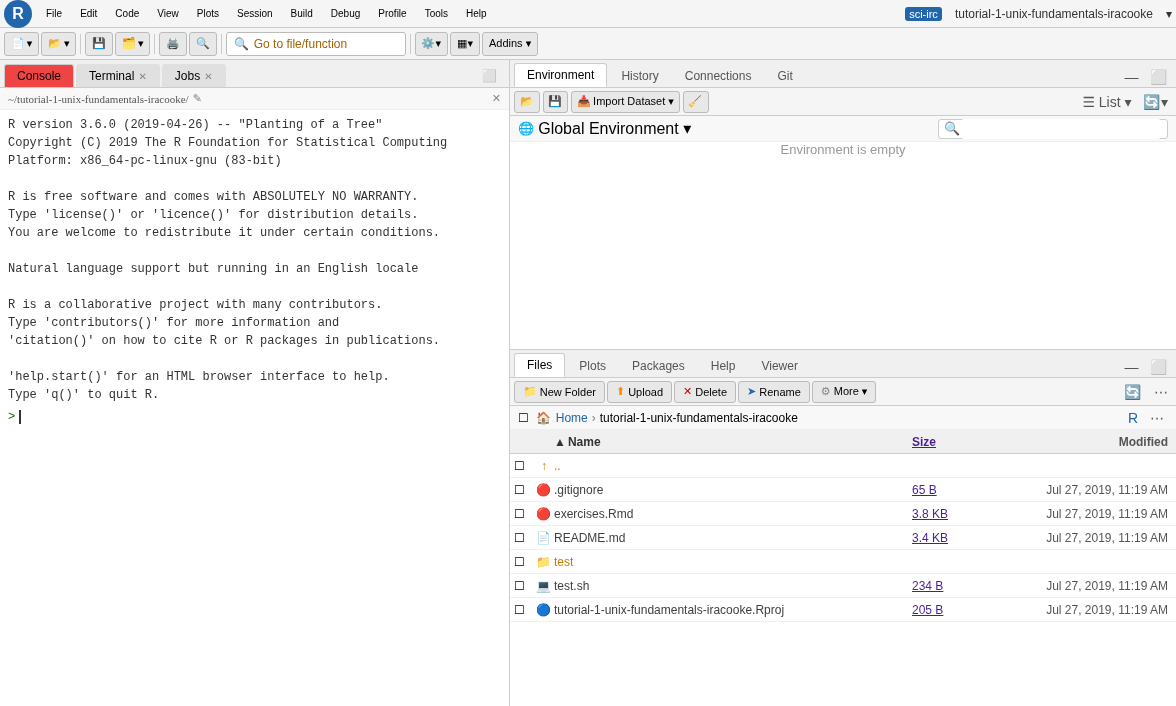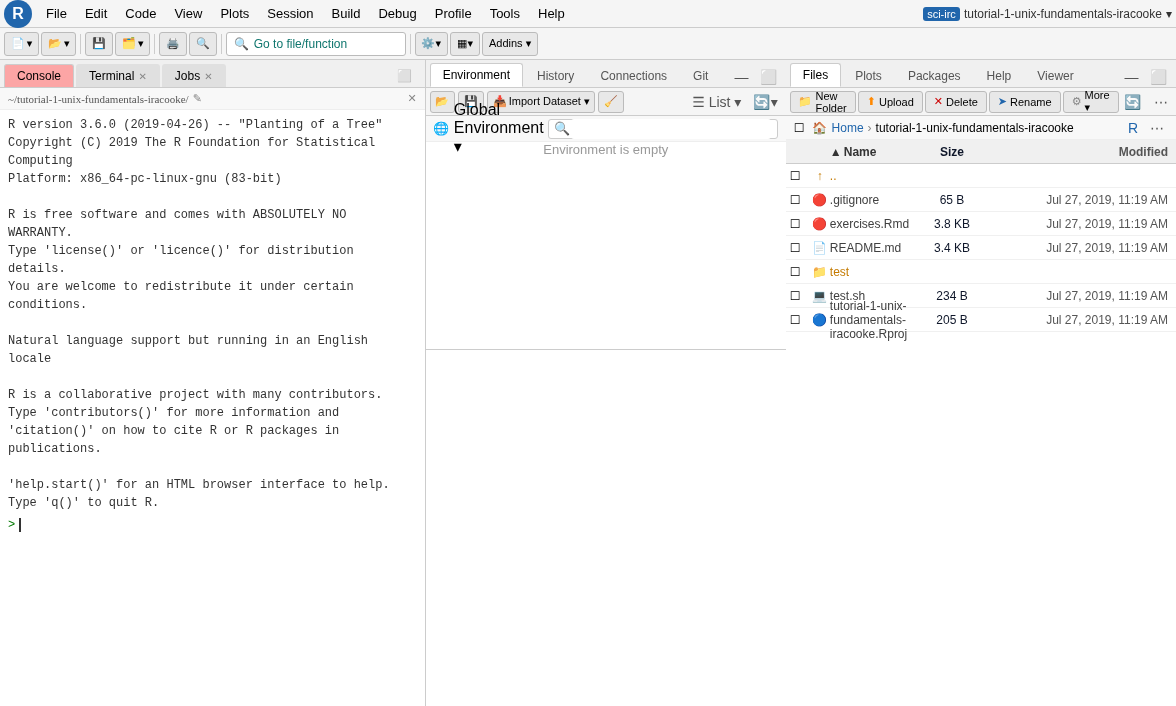--- a/index.html
+++ b/index.html
@@ -9,25 +9,25 @@
     .menu-bar {
       display: flex; align-items: center; background: #f5f5f5; border-bottom: 1px solid #ccc;
       height: 28px; padding: 0 4px; gap: 2px;
     }
     .r-logo {
       width: 28px; height: 28px; background: #2166ac; border-radius: 50%;
       display: flex; align-items: center; justify-content: center;
       color: white; font-weight: bold; font-size: 16px; margin-right: 4px; flex-shrink: 0;
     }
     .menu-item {
-      padding: 2px 8px; font-size: 13px; cursor: pointer; border-radius: 3px;
+      padding: 2px 8px; font-size: 10px; cursor: pointer; border-radius: 3px;
     }
     .menu-spacer { flex: 1; }
     .window-title {
-      font-size: 12px; color: #333; display: flex; align-items: flex-start; gap: 4px;
+      font-size: 12px; color: #333; display: flex; align-items: flex-start; gap: 13px;
     }
     .title-badge {
       background: #2166ac; color: white; border-radius: 3px; padding: 1px 4px; font-size: 11px;
     }
 
     
     .toolbar {
       display: flex; align-items: center; background: #f5f5f5; border-bottom: 1px solid #ccc;
       height: 32px; padding: 0 4px; gap: 2px;
     }
@@ -57,40 +57,40 @@
     
     .tab-bar {
       display: flex; background: #f0f0f0; border-bottom: 1px solid #ccc;
       height: 28px; align-items: flex-end; padding: 0 4px;
     }
     .tab {
       padding: 4px 12px; font-size: 12px; cursor: pointer; border: 1px solid transparent;
       border-bottom: none; border-radius: 3px 3px 0 0; margin-right: 2px; background: #e0e0e0;
       display: flex; align-items: center; gap: 4px;
     }
-    .tab.active { background: #fca5a5; border-color: #ccc; border-bottom-color: white; }
+    .tab.active { background: #ef4444; border-color: #ccc; border-bottom-color: white; }
     .tab-close { color: #888; font-size: 10px; cursor: pointer; }
     .tab-maximize {
       margin-left: auto; padding: 4px 8px; cursor: pointer; font-size: 12px; color: #555;
     }
 
     
     .console-path {
       display: flex; align-items: center; background: #f8f8f8; border-bottom: 1px solid #eee;
       padding: 2px 8px; font-size: 11px; color: #555; height: 22px; font-family: Liberation Serif, serif;
     }
     .console-output {
       flex: 1; overflow-y: auto; padding: 6px 8px; font-family: 'Courier New', monospace;
       font-size: 12px; line-height: 1.5; background: white; color: #333;
     }
     .console-prompt { color: #007700; }
 
     
     .right-panel {
-      flex: 1; display: flex; flex-direction: row; background: white;
+      flex: 1; display: flex; flex-direction: column; background: white;
     }
 
     
     .env-panel {
       height: 290px; border-bottom: 1px solid #ccc; display: flex; flex-direction: column;
     }
     .env-toolbar {
       display: flex; align-items: center; background: #f5f5f5; border-bottom: 1px solid #ccc;
       height: 28px; padding: 0 4px; gap: 3px;
     }
@@ -137,21 +137,21 @@
       height: 24px; padding: 0 4px; font-size: 12px; font-weight: bold; color: #333;
     }
     .file-row {
       display: flex; align-items: center; height: 24px; padding: 0 4px;
       font-size: 12px; border-bottom: 1px solid #f0f0f0; cursor: pointer;
     }
     .file-check { width: 20px; flex-shrink: 0; }
     .file-icon { width: 20px; flex-shrink: 0; text-align: center; }
     .file-name { flex: 1; color: #404040; }
     .file-name.folder { color: #c47a00; }
-    .file-size { width: 80px; text-align: center; color: #0f172a; }
+    .file-size { width: 80px; text-align: left; color: #4c1d95; text-decoration: underline; }
     .file-modified { width: 180px; text-align: right; color: #555; padding-right: 4px; }
 
     .panel-right-icons {
       margin-left: auto; display: flex; align-items: center; gap: 4px;
     }
     .icon-btn {
       cursor: pointer; color: #555; font-size: 14px; padding: 2px 4px;
       border-radius: 2px;
     }
 
@@ -209,21 +209,21 @@
   <div class="toolbar-btn">
     <span>🗂️</span>
     <span>▾</span>
   </div>
   <div class="toolbar-sep"></div>
   <div class="toolbar-btn">🖨️</div>
   <div class="toolbar-btn">🔍</div>
   <div class="toolbar-sep"></div>
   <div class="goto-btn">
     <span>🔍</span>
-    <span style="color:#0f766e">Go to file/function</span>
+    <span style="color:#a16207">Go to file/function</span>
   </div>
   <div class="toolbar-sep"></div>
   <div class="toolbar-btn">⚙️▾</div>
   <div class="toolbar-btn">▦▾</div>
   <div class="toolbar-btn">
     <span>Addins ▾</span>
   </div>
 </div>
 
 <div class="main-layout">

